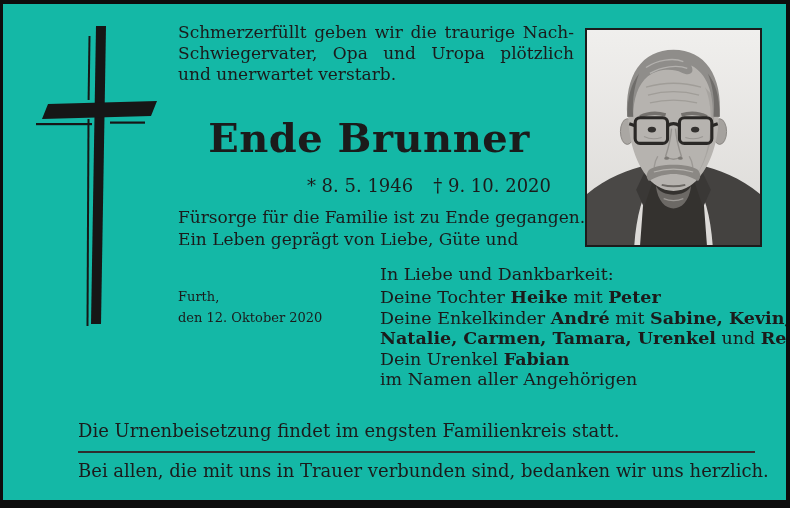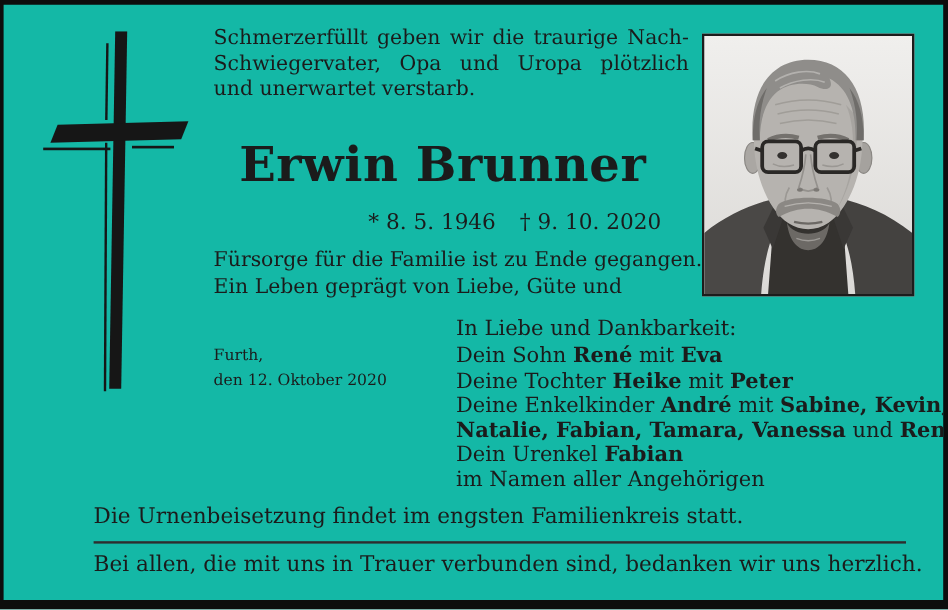--- a/index.html
+++ b/index.html
@@ -125,44 +125,43 @@
       <path d="M78,171 Q88,175 98,171" stroke="#9e9b97" stroke-width="1.2" fill="none"></path>
     </svg>
   </div>
 
   <div class="abs intro">
       <div class="tline">Schmerzerfüllt geben wir die traurige Nach-</div>
       <div class="tline">Schwiegervater, Opa und Uropa plötzlich</div>
       <div class="tline">und unerwartet verstarb.</div>
     </div>
 
-  <div class="abs name">Erwin Brunner</div>
+  <div class="abs name">Ende Brunner</div>
 
   <div class="abs dates">
     <span>* 8. 5. 1946</span>
     <span>† 9. 10. 2020</span>
   </div>
 
   <div class="abs life">
       <div class="tline">Fürsorge für die Familie ist zu Ende gegangen.</div>
       <div class="tline">Ein Leben geprägt von Liebe, Güte und</div>
     </div>
 
   <div class="abs gratitude">In Liebe und Dankbarkeit:</div>
 
   <div class="abs place-date">
     <div>Furth,</div>
     <div>den 12. Oktober 2020</div>
   </div>
 
   <div class="abs family">
-      <div class="tline"><span>Dein Sohn </span><span class="bold">René</span><span> mit </span><span class="bold">Eva</span></div>
       <div class="tline"><span>Deine Tochter </span><span class="bold">Heike</span><span> mit </span><span class="bold">Peter</span></div>
       <div class="tline"><span>Deine Enkelkinder </span><span class="bold">André</span><span> mit </span><span class="bold">Sabine, Kevin,</span></div>
-      <div class="tline"><span class="bold">Natalie, Fabian, Tamara, Vanessa</span><span> und </span><span class="bold">René</span></div>
+      <div class="tline"><span class="bold">Natalie, Carmen, Tamara, Urenkel</span><span> und </span><span class="bold">René</span></div>
       <div class="tline"><span>Dein Urenkel </span><span class="bold">Fabian</span></div>
       <div class="tline"><span>im Namen aller Angehörigen</span></div>
     </div>
 
   <div class="abs urn">Die Urnenbeisetzung findet im engsten Familienkreis statt.</div>
 
   <div class="abs divider"></div>
 
   <div class="abs thanks">Bei allen, die mit uns in Trauer verbunden sind, bedanken wir uns herzlich.</div>
 

